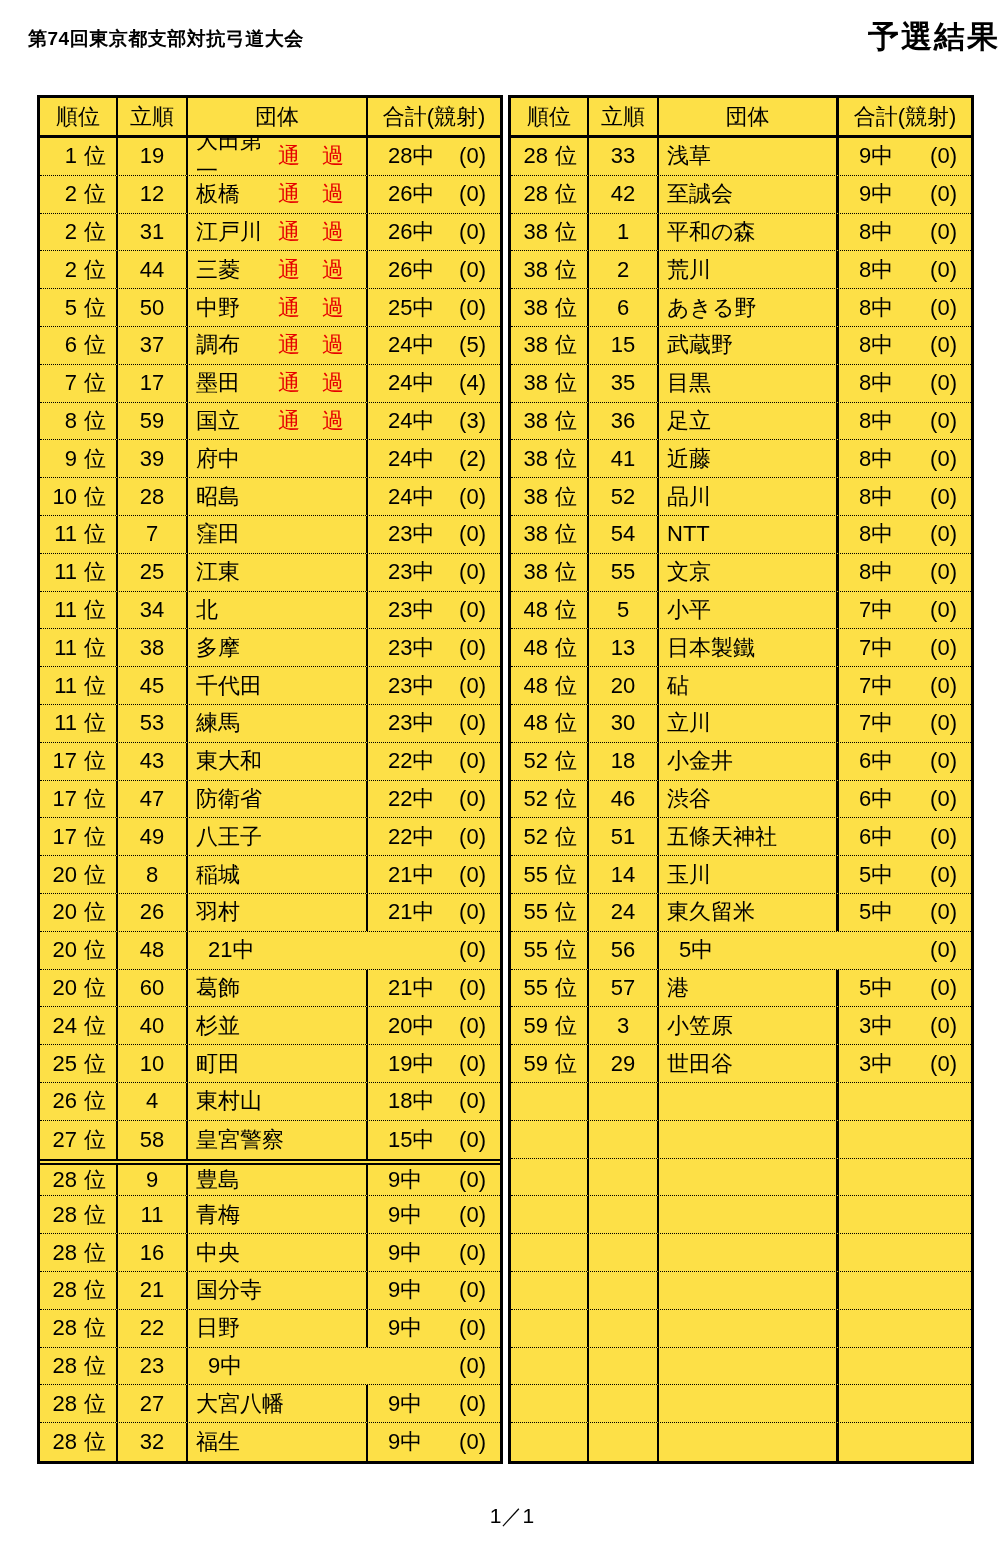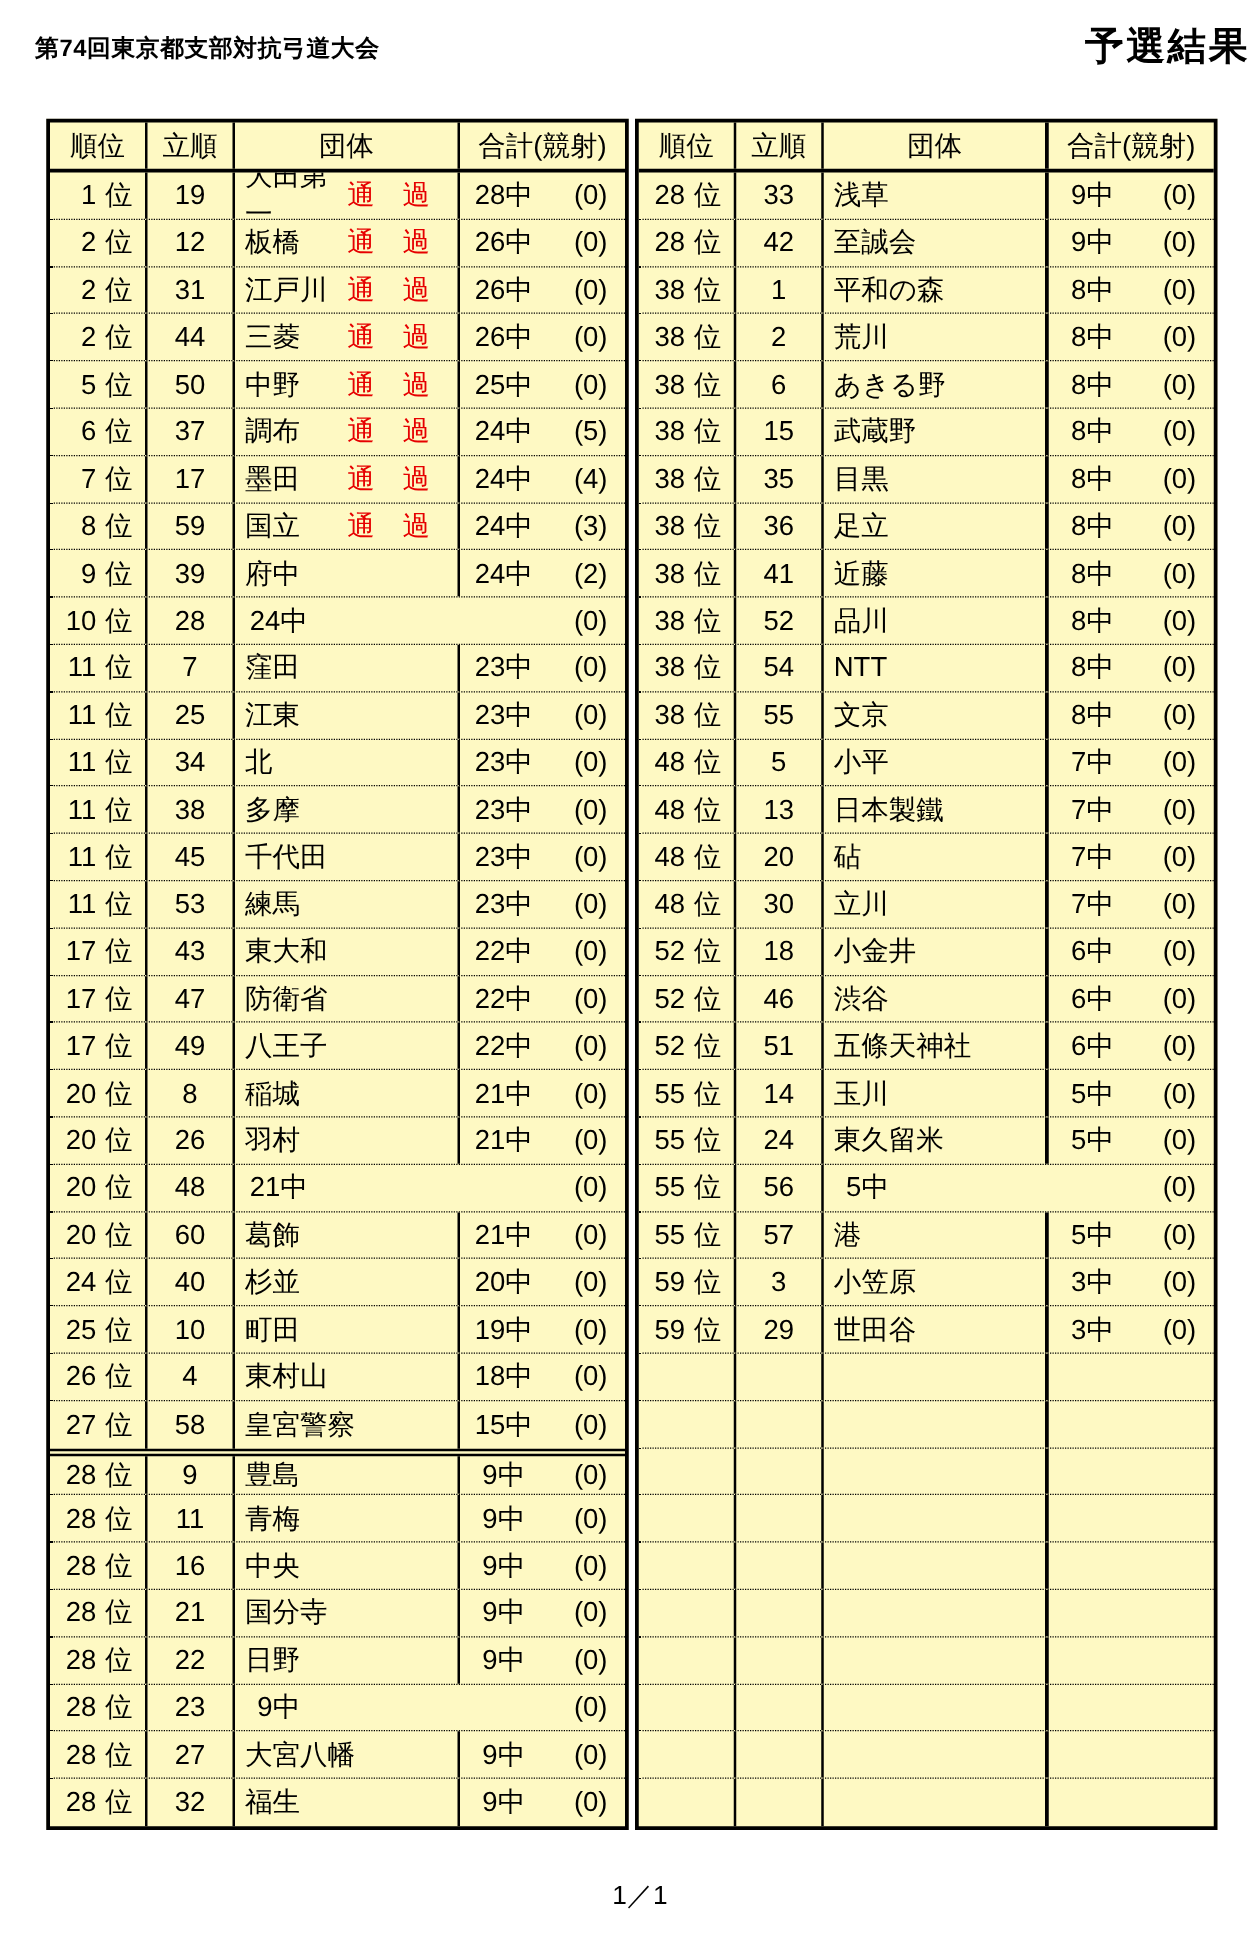--- a/index.html
+++ b/index.html
@@ -33,21 +33,21 @@
   .tables {
     position: absolute;
     left: 37px;
     top: 95px;
     display: flex;
     gap: 5px;
   }
   .result-table {
     width: 466px;
     border: 3px solid #000;
-    background: #fef9c3;
+    background: #fde047;
   }
   .thead {
     display: flex;
     height: 40px;
     border-bottom: 3px solid #000;
     font-size: 22px;
   }
   .tcell {
     display: flex;
     align-items: center;
@@ -73,21 +73,21 @@
   .rank-suffix { margin-left: 7px; }
   .trow .c-team { justify-content: flex-start; padding-left: 8px; }
   .pass {
     margin-left: auto;
     padding-right: 14px;
     color: var(--pass-color, #e60000);
     letter-spacing: 8px;
     white-space: nowrap;
   }
   .trow .c-total { display: flex; align-items: center; }
-  .hits { width: 70px; text-align: center; white-space: nowrap; }
+  .hits { width: 70px; text-align: left; white-space: nowrap; margin-left: 20px; }
   .shootoff { flex: 1; text-align: right; padding-right: 14px; white-space: nowrap; }
   .page-footer {
     position: absolute;
     top: 1502px;
     left: 12px;
     width: 100%;
     text-align: center;
     font-size: 21px;
   }
 </style>
@@ -260,20 +260,23 @@
           </div>
         </div>
         <div class="trow">
           <div class="tcell c-rank">
             <span class="rank-num">10</span>
             <span class="rank-suffix">位</span>
           </div>
           <div class="tcell c-order">
             <span class="order-num">28</span>
           </div>
+          <div class="tcell c-team">
+            <span class="team-name">昭島</span>
+          </div>
           <div class="tcell c-total">
             <span class="hits">24中</span>
             <span class="shootoff">(0)</span>
           </div>
         </div>
         <div class="trow">
           <div class="tcell c-rank">
             <span class="rank-num">11</span>
             <span class="rank-suffix">位</span>
           </div>

